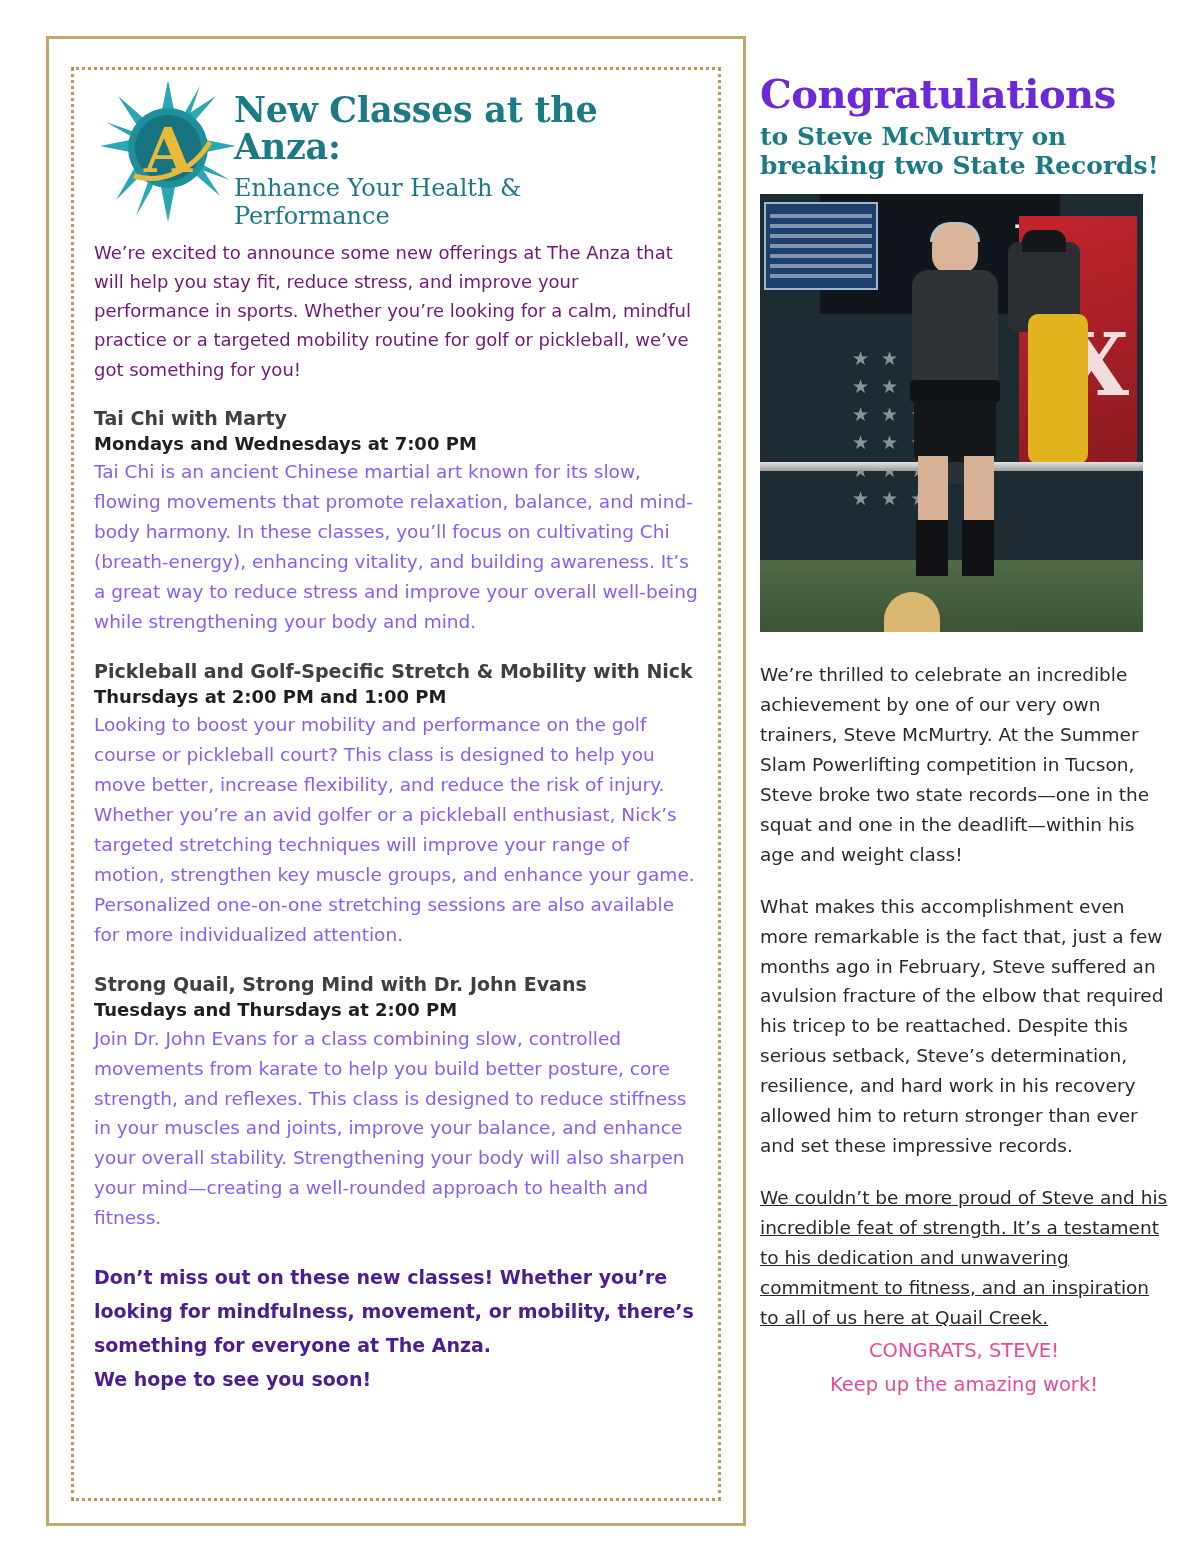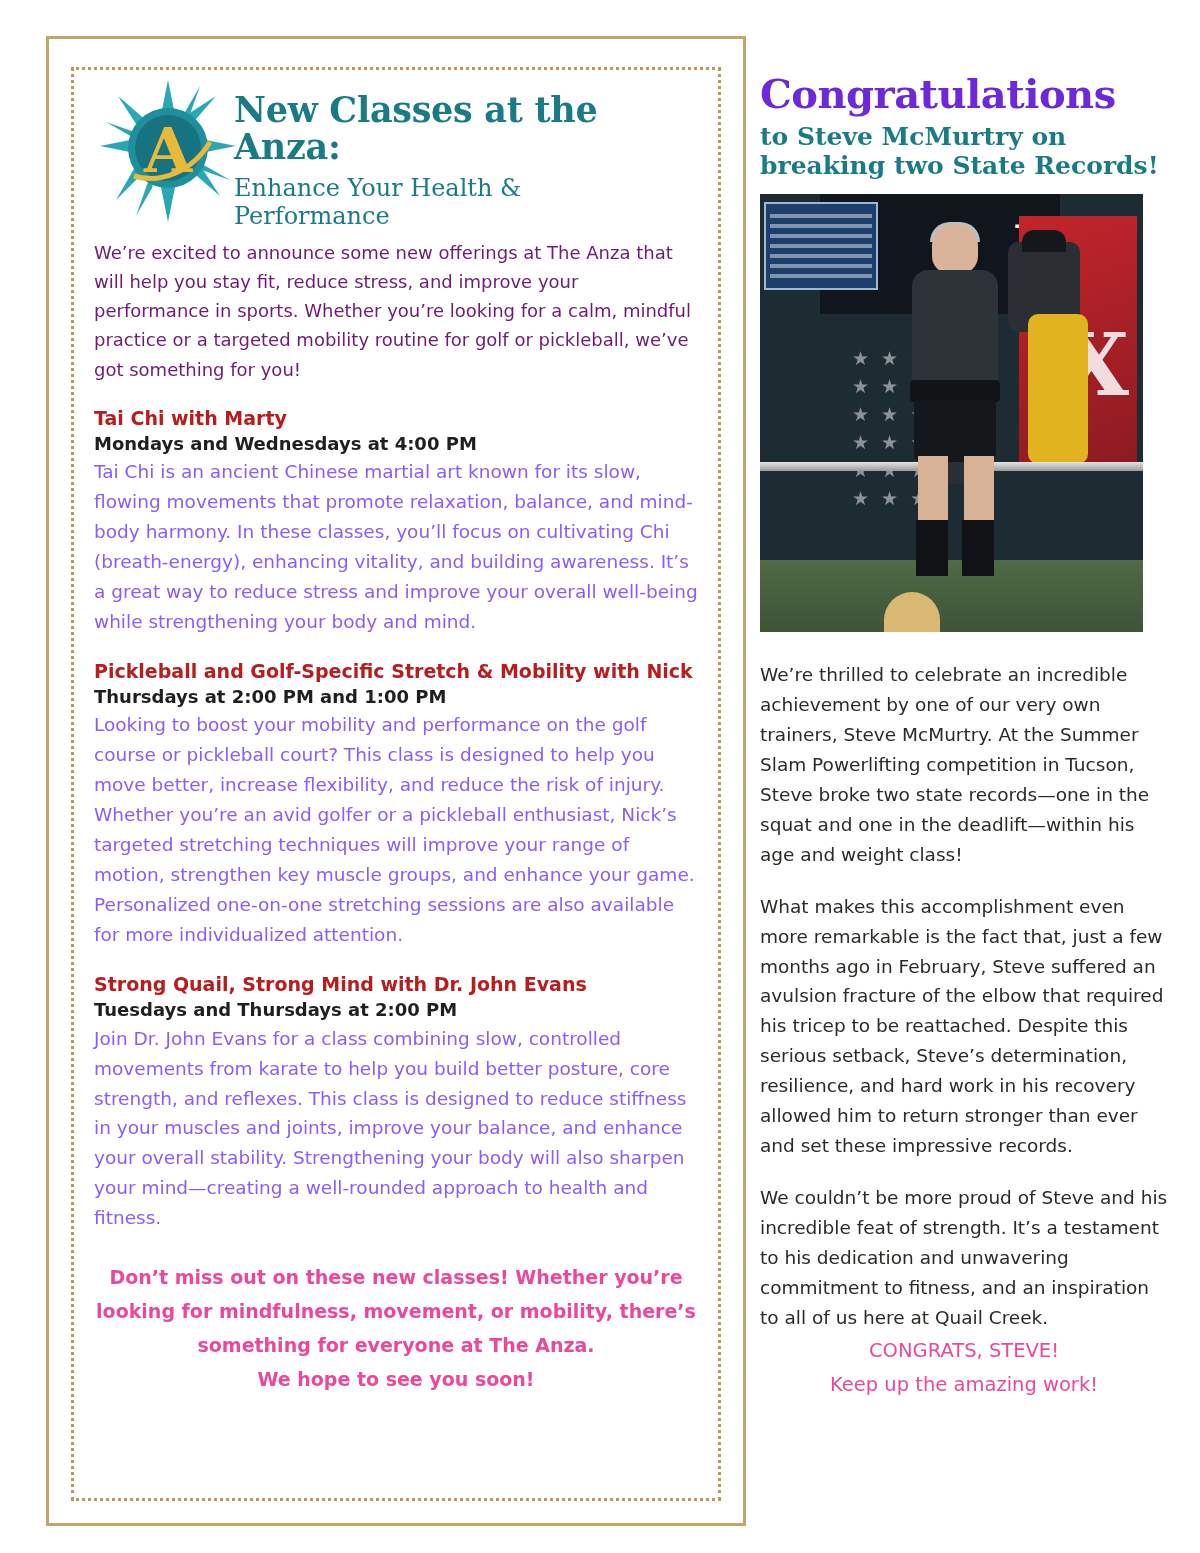--- a/index.html
+++ b/index.html
@@ -84,41 +84,40 @@
     color: #701a75;
     margin-top: 4px;
   }
   .sec {
     margin-top: 21px;
   }
   .sec-title {
     font-weight: bold;
     font-size: 19px;
     line-height: 1.38;
-    color: #b91c1c;
+    color: #404040;
   }
   .sec-time {
     font-weight: bold;
     font-size: 18px;
     line-height: 1.4;
     color: #211f1d;
   }
   .sec-body {
     font-size: 18.5px;
     line-height: 1.62;
     color: #8b5cf6;
     margin-top: 1px;
   }
   .closing {
     margin-top: 28px;
-    text-align: center;
     font-weight: bold;
     font-size: 19px;
     line-height: 1.78;
-    color: #ec4899;
+    color: #4c1d95;
   }
 
   
   .right-col {
     position: absolute;
     left: 760px;
     top: 74px;
     width: 408px;
   }
   .congrats-head {
@@ -240,21 +239,21 @@
     background: #2a2f33; border-radius: 6px;
   }
 
   .right-body {
     font-size: 18.5px;
     line-height: 1.62;
     color: #2d2a26;
     margin-top: 28px;
   }
   .right-body p { margin: 0 0 22px 0; }
-  .right-body p:last-child { margin-bottom: 0; }
+  .right-body p:last-child { margin-bottom: 0; text-decoration: underline; }
   .congrats-line {
     text-align: center;
     font-size: 19.5px;
     line-height: 1.62;
     color: #ec4899;
     margin-top: 2px;
   }
 </style>
 </head>
 <body>
@@ -290,21 +289,21 @@
         <div class="masthead-text">
           <div class="title-main">New Classes at the Anza:</div>
           <div class="title-sub">Enhance Your Health &amp; Performance</div>
         </div>
       </div>
 
       <div class="body-text">We’re excited to announce some new offerings at The Anza that will help you stay fit, reduce stress, and improve your performance in sports. Whether you’re looking for a calm, mindful practice or a targeted mobility routine for golf or pickleball, we’ve got something for you!</div>
 
       <div class="sec">
         <div class="sec-title">Tai Chi with Marty</div>
-        <div class="sec-time">Mondays and Wednesdays at 4:00 PM</div>
+        <div class="sec-time">Mondays and Wednesdays at 7:00 PM</div>
         <div class="sec-body">Tai Chi is an ancient Chinese martial art known for its slow, flowing movements that promote relaxation, balance, and mind-body harmony. In these classes, you’ll focus on cultivating Chi (breath-energy), enhancing vitality, and building awareness. It’s a great way to reduce stress and improve your overall well-being while strengthening your body and mind.</div>
       </div>
 
       <div class="sec">
         <div class="sec-title">Pickleball and Golf-Specific Stretch &amp; Mobility with Nick</div>
         <div class="sec-time">Thursdays at 2:00 PM and 1:00 PM</div>
         <div class="sec-body">Looking to boost your mobility and performance on the golf course or pickleball court? This class is designed to help you move better, increase flexibility, and reduce the risk of injury. Whether you’re an avid golfer or a pickleball enthusiast, Nick’s targeted stretching techniques will improve your range of motion, strengthen key muscle groups, and enhance your game. Personalized one-on-one stretching sessions are also available for more individualized attention.</div>
       </div>
 
       <div class="sec">

